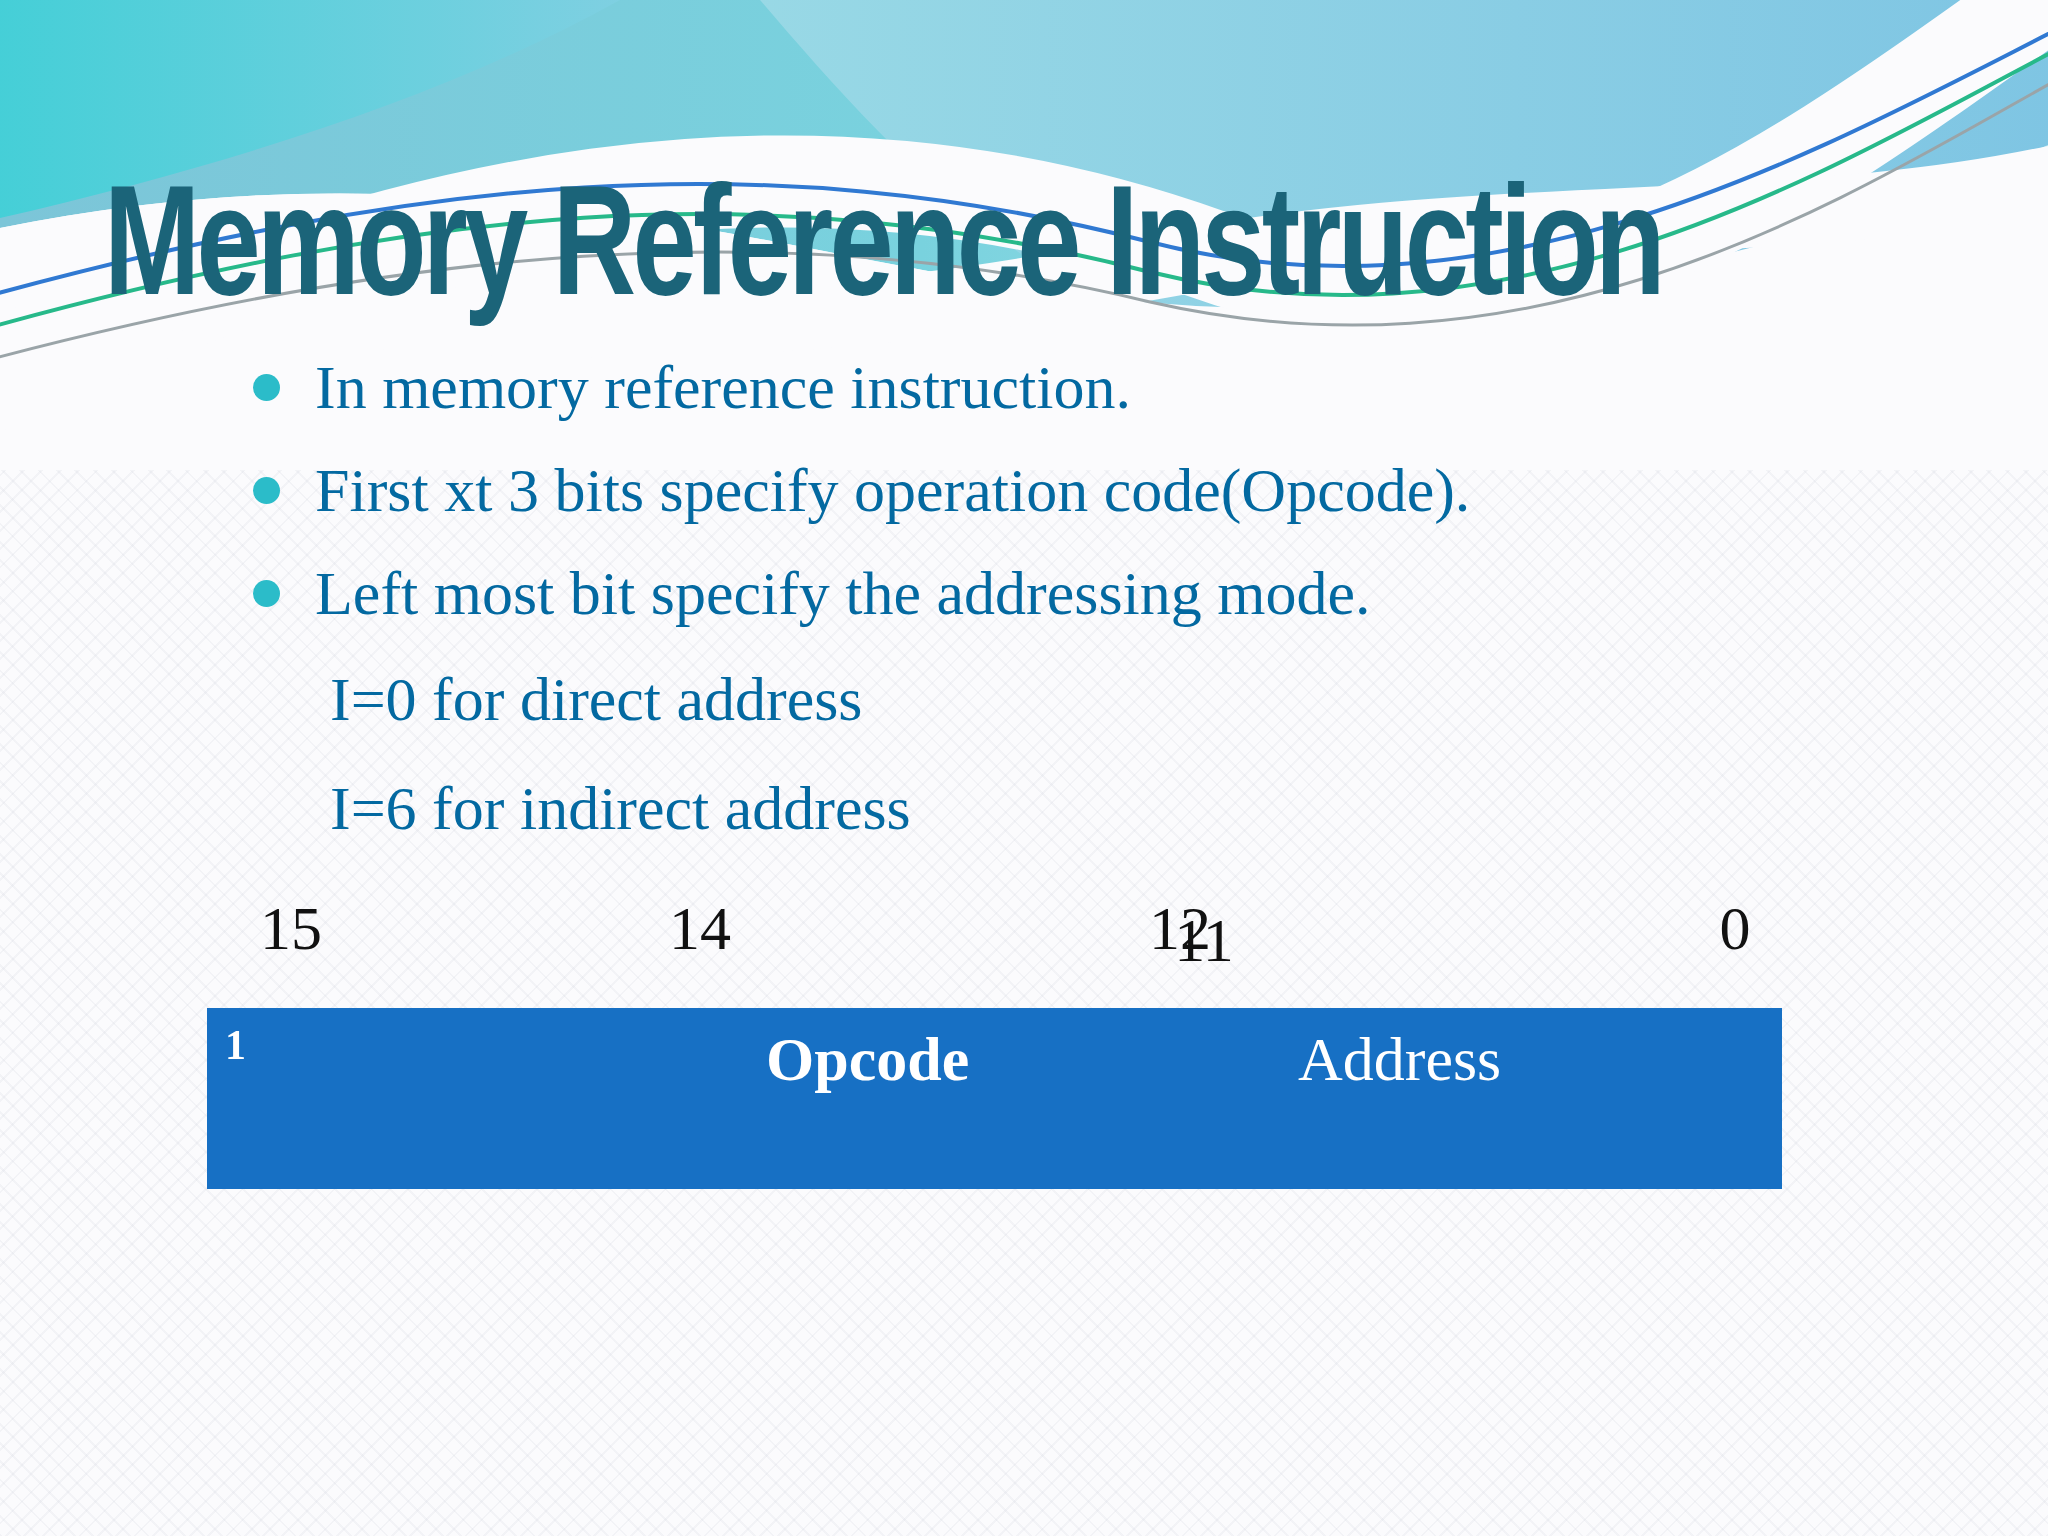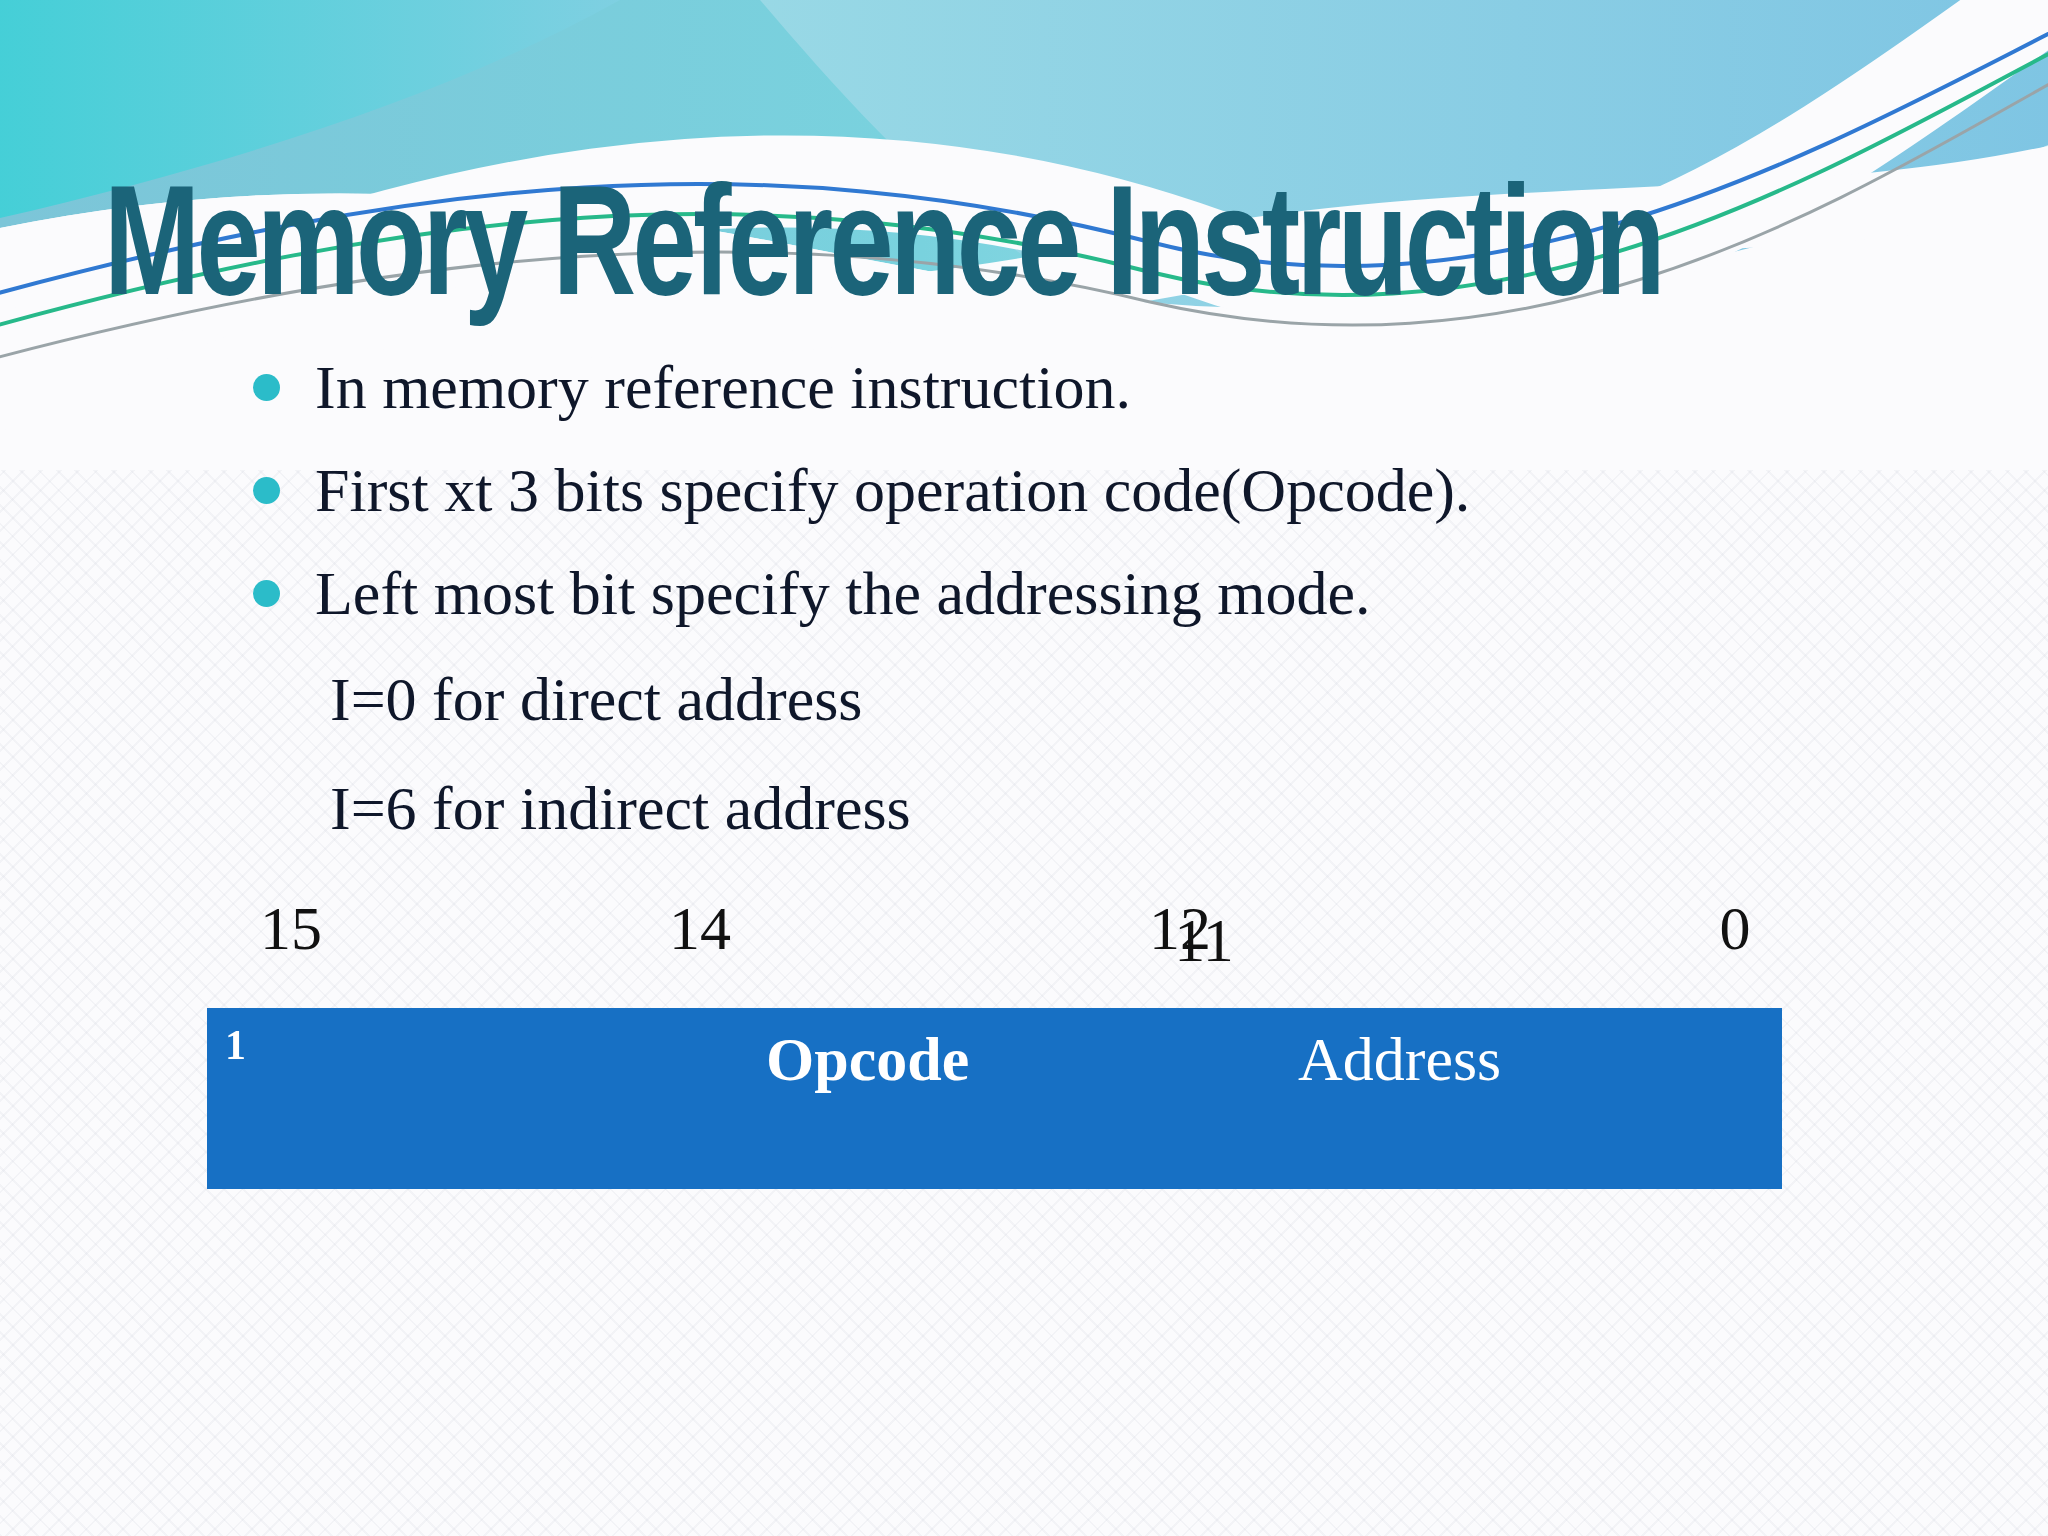--- a/index.html
+++ b/index.html
@@ -11,21 +11,21 @@
       repeating-linear-gradient(45deg, rgba(205,208,218,0.18) 0 2px, transparent 2px 13px),
       repeating-linear-gradient(-45deg, rgba(205,208,218,0.18) 0 2px, transparent 2px 13px);
   }
   .waves{position:absolute;top:0;left:0;width:2048px;height:470px;display:block;}
   .title{
     position:absolute;left:104px;top:160px;margin:0;
     font-family:"Liberation Sans", sans-serif;font-weight:bold;
     font-size:156px;line-height:160px;color:#1b6479;letter-spacing:-5px;
     transform:scaleX(0.74);transform-origin:left center;white-space:nowrap;
   }
-  .content{position:absolute;left:253px;top:336px;width:1760px;color:#0f172a;}
+  .content{position:absolute;left:253px;top:336px;width:1760px;color:#0369a1;}
   .bullet{position:relative;padding-left:62px;font-size:62px;line-height:103px;white-space:nowrap;}
   .dot{position:absolute;left:0;top:38px;width:27px;height:27px;border-radius:50%;background:#2bbcc9;}
   .subline{padding-left:77px;font-size:62px;line-height:109px;white-space:nowrap;}
   .bits{position:absolute;top:888px;left:0;width:1736px;height:80px;color:#111111;
         font-size:62px;line-height:80px;}
   .bit{position:absolute;transform:translateX(-50%);}
   .b15{left:291px;} .b14{left:700px;} .b12{left:1180px;} .b11{left:1204px;margin-top:12px;} .b0{left:1735px;}
   .itable{position:absolute;left:207px;top:1008px;width:1583px;height:181px;display:flex;}
   .cell{background:#1770c4;color:#ffffff;box-sizing:border-box;}
   .cell + .cell{}

